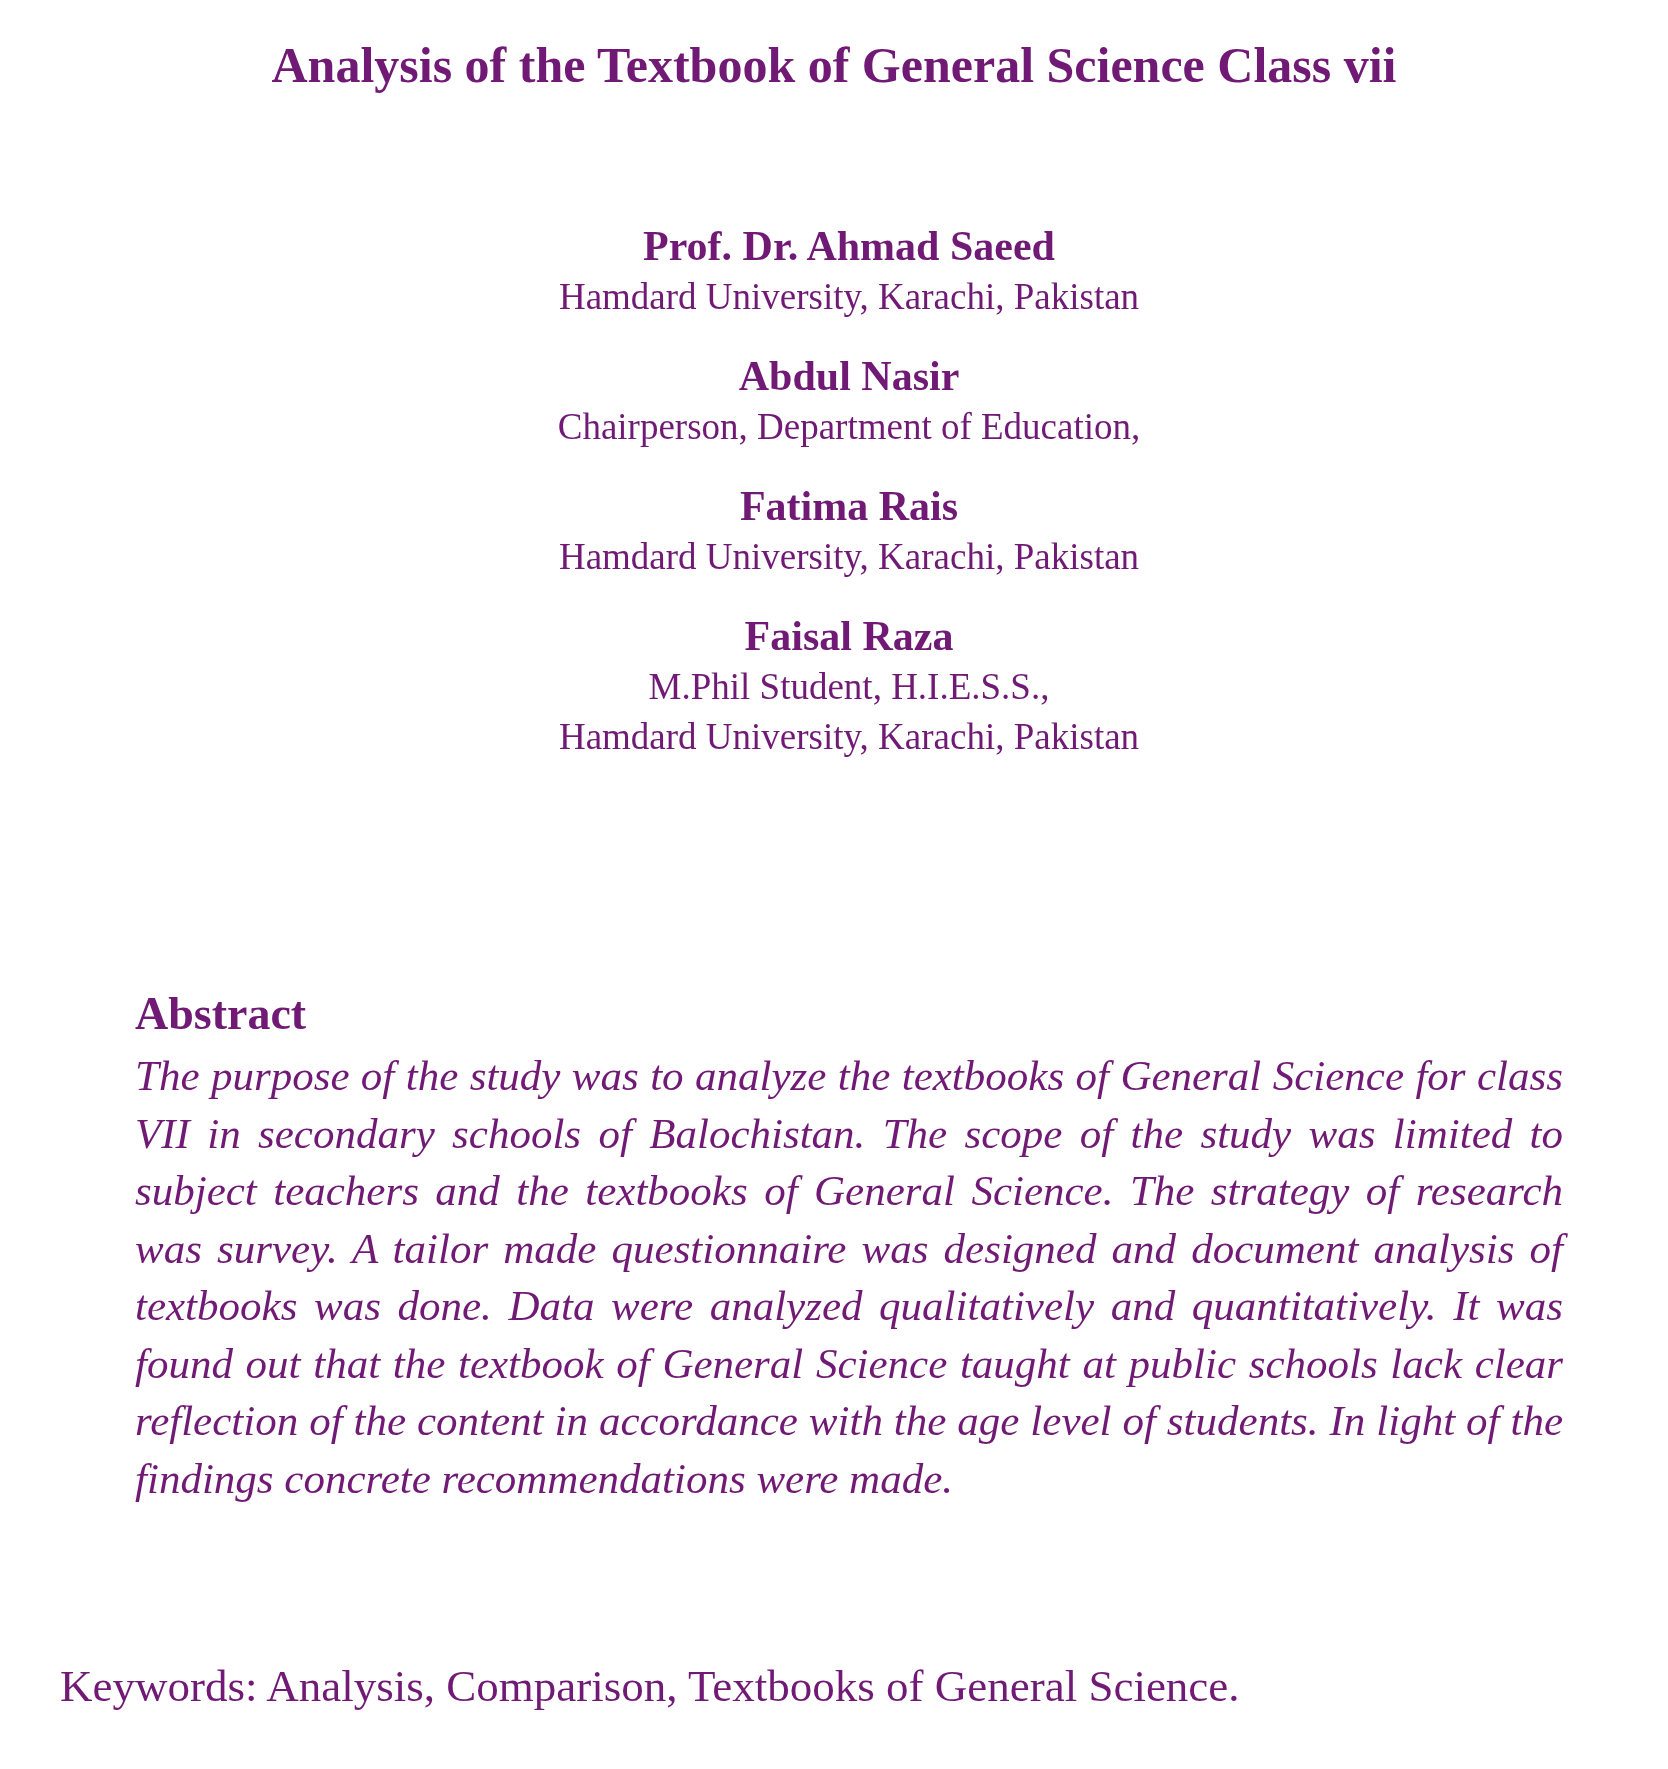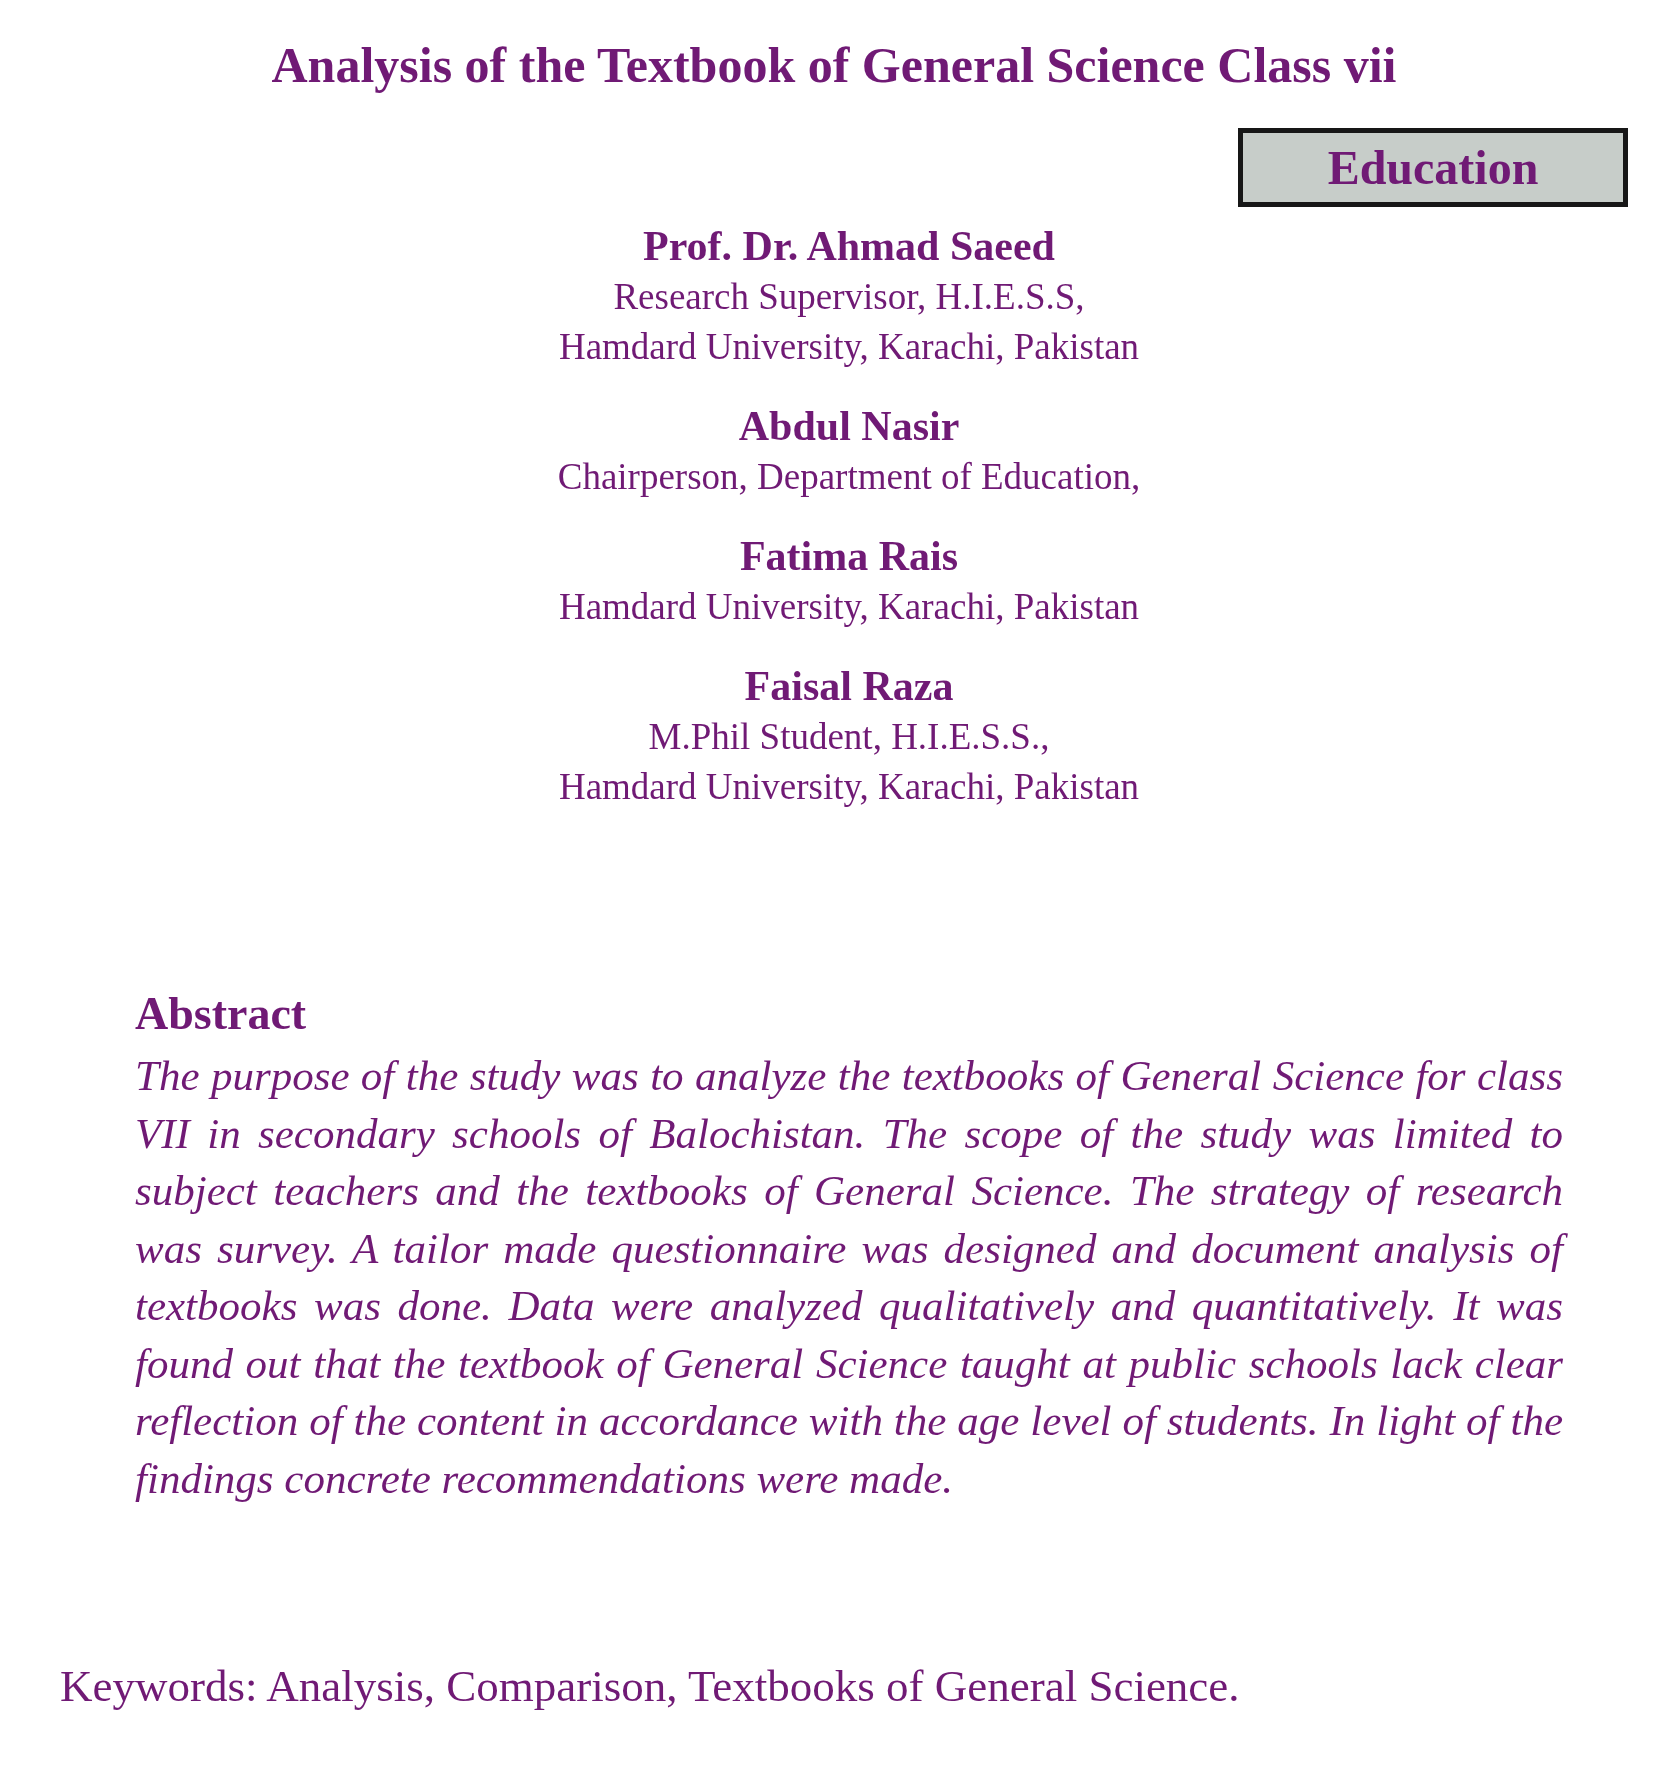--- a/index.html
+++ b/index.html
@@ -83,29 +83,25 @@
   }
   .keywords-label { font-weight: normal; }
 </style>
 </head>
 <body>
 
 <div class="page">
 
   <h1 class="paper-title">Analysis of the Textbook of General Science Class vii</h1>
 
-  <div class="category-badge">
-    <span>Education</span>
-  </div>
 
   <div class="authors">
 
     <div class="author-group">
       <div class="author-name">Prof. Dr. Ahmad Saeed</div>
-      <div class="author-affil">Research Supervisor, H.I.E.S.S,</div>
       <div class="author-affil">Hamdard University, Karachi, Pakistan</div>
     </div>
 
     <div class="author-group">
       <div class="author-name">Abdul Nasir</div>
       <div class="author-affil">Chairperson, Department of Education,</div>
     </div>
 
     <div class="author-group">
       <div class="author-name">Fatima Rais</div>

